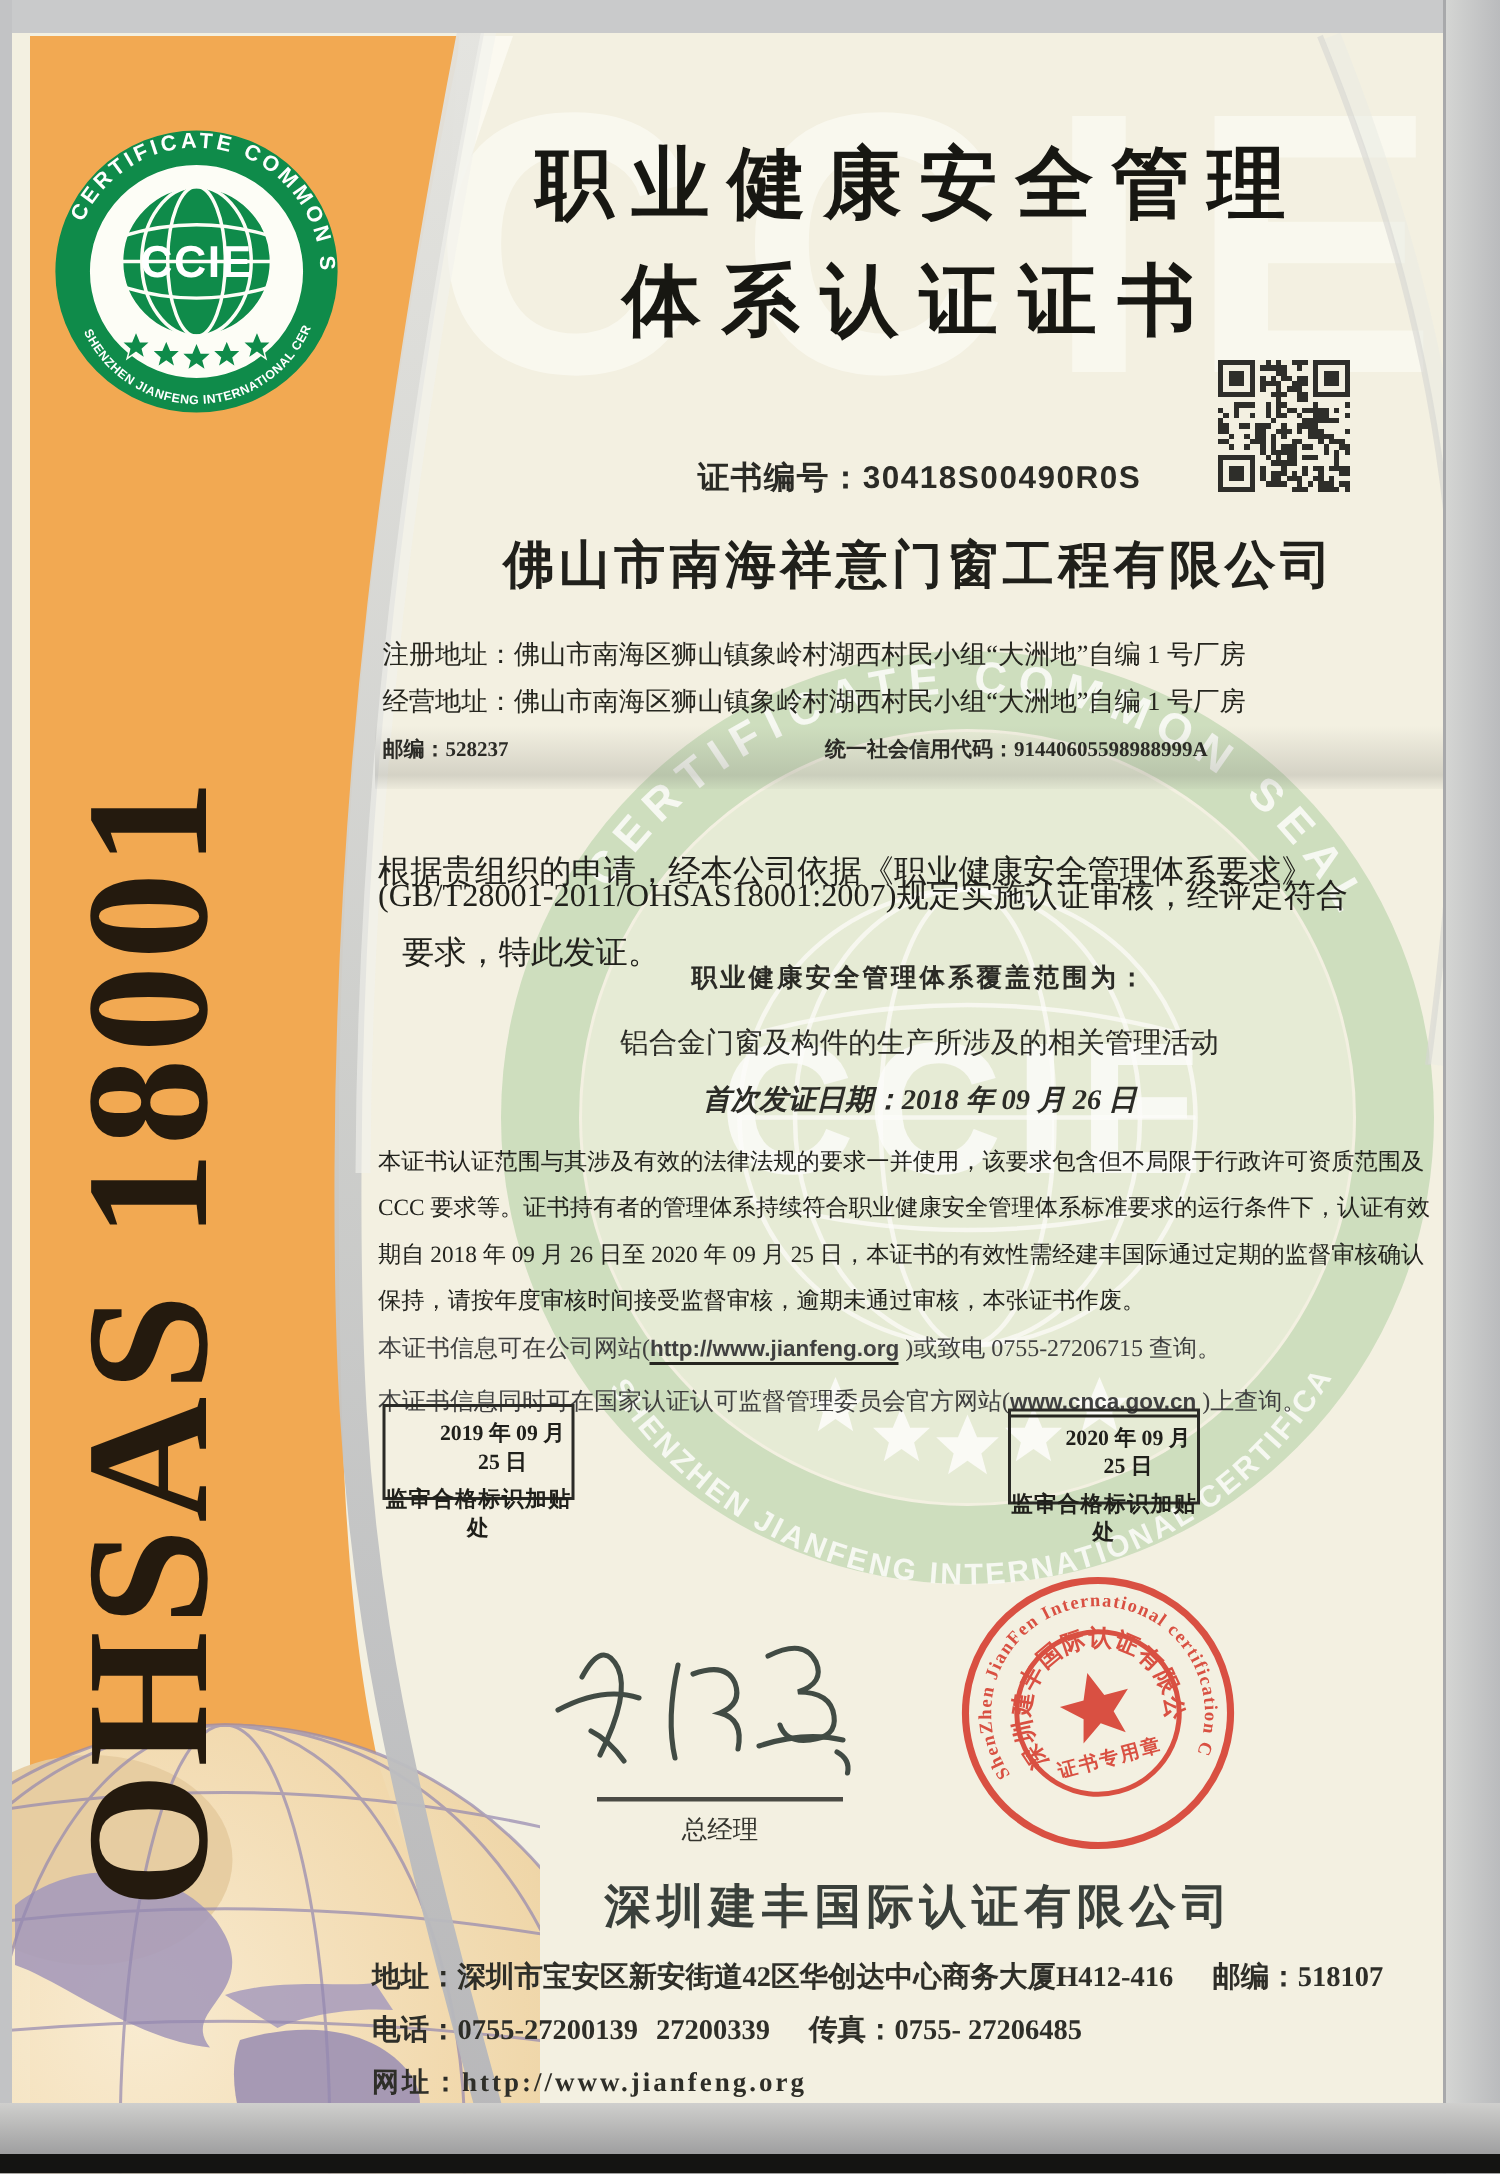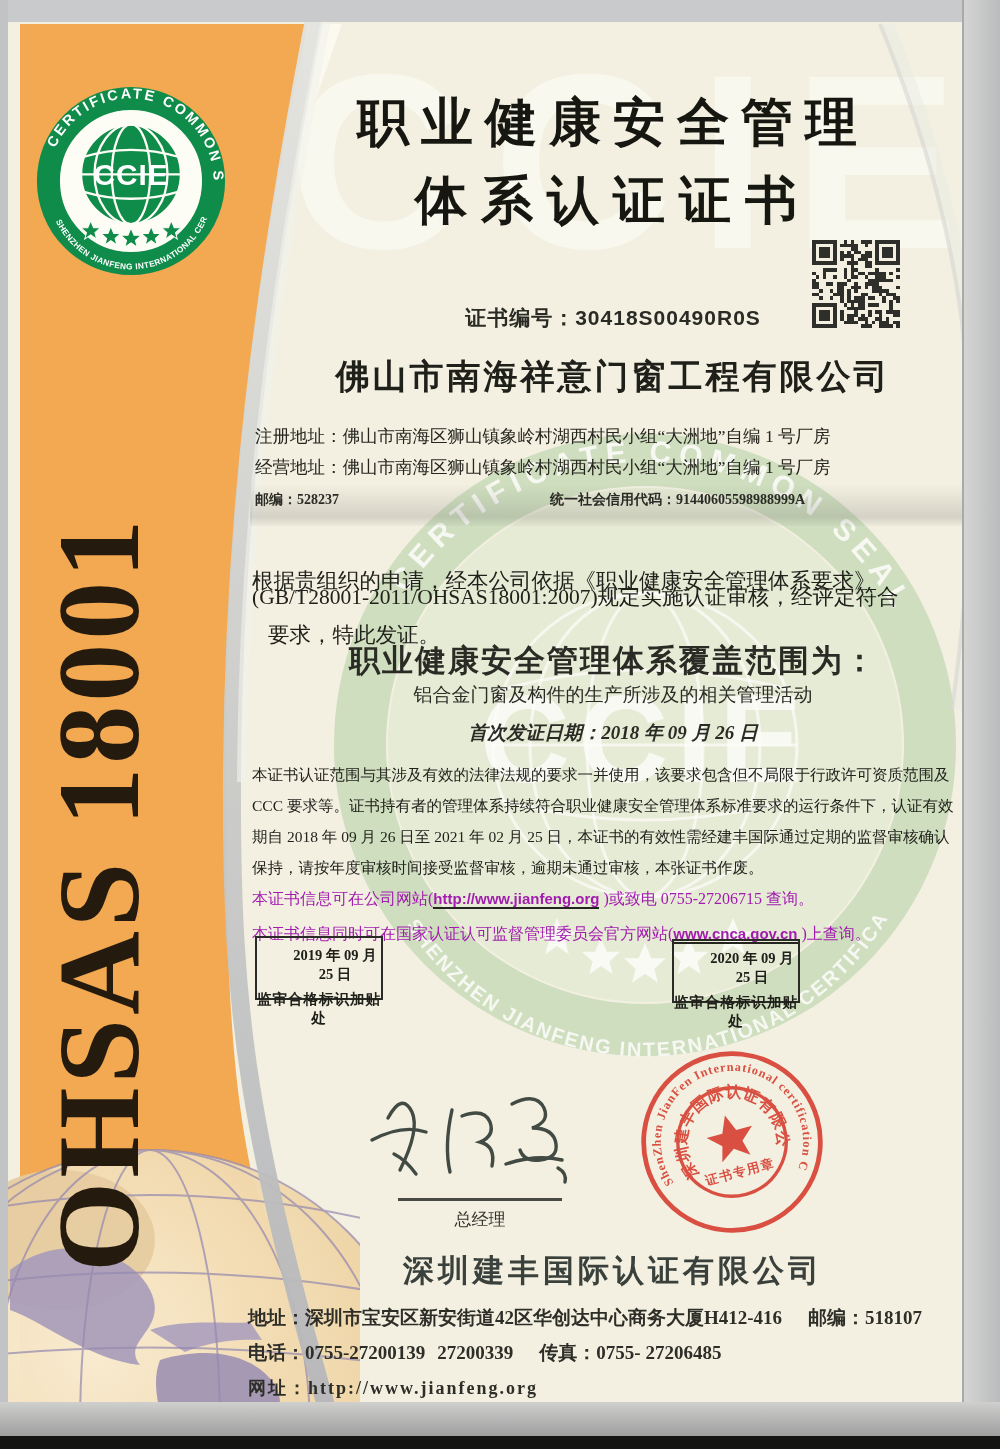--- a/index.html
+++ b/index.html
@@ -25,25 +25,25 @@
   #certno .num{font-family:"Liberation Sans","DejaVu Sans",sans-serif;font-weight:bold;margin-top:18px;}
   #company{top:354px;font-size:34px;font-weight:bold;letter-spacing:3px;color:#20201b;}
   .addr{left:255px;width:720px;font-size:17.5px;color:#26261f;}
   #addr1{top:424px;}
   #addr2{top:455px;}
   #postal-row{top:491px;left:255px;width:720px;font-size:14px;font-weight:bold;}
   #credit{position:absolute;left:295px;top:0;}
   #shade{left:250px;top:484px;width:728px;height:42px;
      background:linear-gradient(to bottom,rgba(125,125,120,0) 0%,rgba(125,125,118,0.26) 78%,rgba(125,125,118,0.05) 100%);}
   .intro-line{left:252px;width:730px;font-size:21.5px;color:#21211c;line-height:38px;}
-  #scopehead{top:640px;font-size:31px;font-weight:bold;letter-spacing:2px;}
+  #scopehead{top:640px;font-size:17px;font-weight:bold;letter-spacing:2px;}
   #scopetext{top:682px;font-size:19px;}
   #firstissue{top:720px;font-size:19px;font-weight:bold;font-style:italic;}
   .terms-line{left:252px;width:736px;font-size:15.5px;color:#23231e;line-height:29px;}
-  .query-line{left:252px;width:736px;font-size:16px;color:#a21caf;}
+  .query-line{left:252px;width:736px;font-size:16px;color:#404040;}
   .query-line .url{font-weight:bold;border-bottom:2px solid #25251f;
      font-family:"Liberation Sans",sans-serif;font-size:15px;}
   .sticker{width:124px;height:60px;border:2px solid #2a2a26;text-align:center;
      font-size:14.5px;font-weight:bold;color:#20201b;}
   .sticker .d{margin-top:8px;margin-left:32px;}
   .sticker .l{margin-top:6px;letter-spacing:1px;}
   #sig-title{left:398px;top:1208px;width:164px;text-align:center;font-size:17px;color:#33332d;}
   #sig-line{left:398px;top:1198px;width:164px;height:3px;background:#4a4a44;}
   
   #issuer-name{top:1250px;font-size:31px;font-weight:bold;letter-spacing:4px;
@@ -429,21 +429,21 @@
   <div class="abs intro-line" style="top:562px;">根据贵组织的申请，经本公司依据《职业健康安全管理体系要求》</div>
   <div class="abs intro-line" style="top:578px;">(GB/T28001-2011/OHSAS18001:2007)规定实施认证审核，经评定符合</div>
   <div class="abs intro-line" style="top:616px;margin-left:16px;">要求，特此发证。</div>
 
   <div id="scopehead" class="abs center-col">职业健康安全管理体系覆盖范围为：</div>
   <div id="scopetext" class="abs center-col">铝合金门窗及构件的生产所涉及的相关管理活动</div>
   <div id="firstissue" class="abs center-col">首次发证日期：2018 年 09 月 26 日</div>
 
   <div class="abs terms-line" style="top:760px;">本证书认证范围与其涉及有效的法律法规的要求一并使用，该要求包含但不局限于行政许可资质范围及</div>
   <div class="abs terms-line" style="top:791px;">CCC 要求等。证书持有者的管理体系持续符合职业健康安全管理体系标准要求的运行条件下，认证有效</div>
-  <div class="abs terms-line" style="top:822px;">期自 2018 年 09 月 26 日至 2021 年 02 月 25 日，本证书的有效性需经建丰国际通过定期的监督审核确认</div>
+  <div class="abs terms-line" style="top:822px;">期自 2018 年 09 月 26 日至 2020 年 09 月 25 日，本证书的有效性需经建丰国际通过定期的监督审核确认</div>
   <div class="abs terms-line" style="top:853px;">保持，请按年度审核时间接受监督审核，逾期未通过审核，本张证书作废。</div>
 
   <div class="abs query-line" style="top:889px;">
     <span>本证书信息可在公司网站(</span><span class="url">http://www.jianfeng.org</span><span> )或致电 0755-27206715 查询。</span>
   </div>
   <div class="abs query-line" style="top:924px;">
     <span>本证书信息同时可在国家认证认可监督管理委员会官方网站(</span><span class="url">www.cnca.gov.cn</span><span> )上查询。</span>
   </div>
 
   <div class="abs sticker" style="left:255px;top:936px;">

